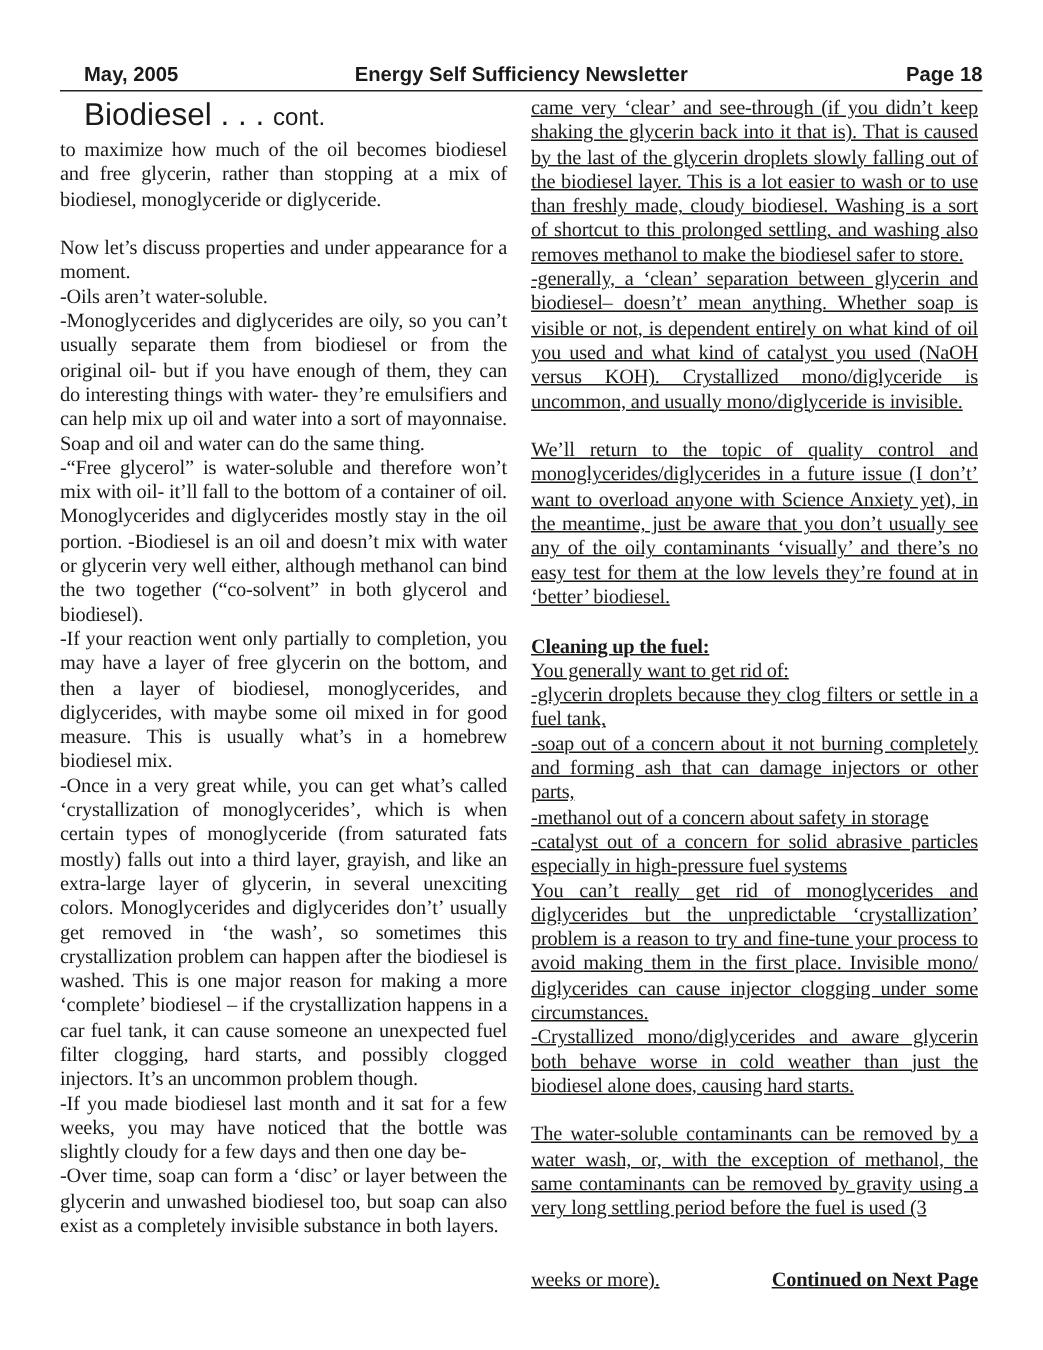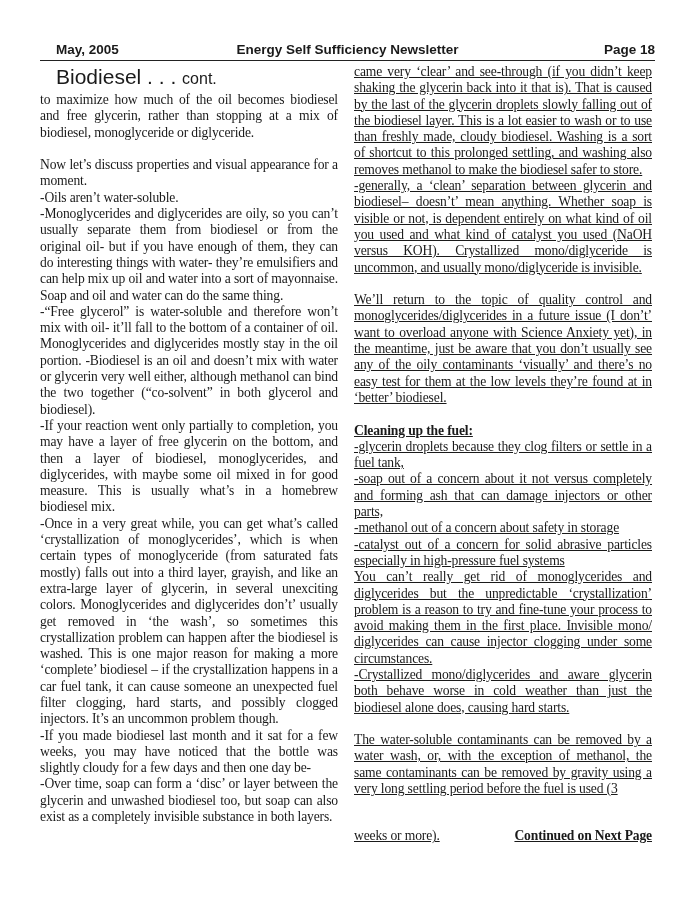--- a/index.html
+++ b/index.html
@@ -43,43 +43,44 @@
   </div>
 
   <div class="col left">
     <h1 class="title">
       <span>Biodiesel . . .</span>
       <span class="cont">cont.</span>
     </h1>
     <div id="left-paras">
         <p>to maximize how much of the oil becomes biodiesel and free glycerin, rather than stopping at a mix of biodiesel, monoglyceride or diglyceride.</p>
         <div class="gap"></div>
-        <p>Now let’s discuss properties and visual appearance for a moment.</p>
+        <p>Now let’s discuss properties and under appearance for a moment.</p>
         <p>-Oils aren’t water-soluble.</p>
         <p>-Monoglycerides and diglycerides are oily, so you can’t usually separate them from biodiesel or from the original oil- but if you have enough of them, they can do interesting things with water- they’re emulsifiers and can help mix up oil and water into a sort of mayonnaise. Soap and oil and water can do the same thing.</p>
         <p>-“Free glycerol” is water-soluble and therefore won’t mix with oil- it’ll fall to the bottom of a container of oil. Monoglycerides and diglycerides mostly stay in the oil portion. -Biodiesel is an oil and doesn’t mix with water or glycerin very well either, although methanol can bind the two together (“co-solvent” in both glycerol and biodiesel).</p>
         <p>-If your reaction went only partially to completion, you may have a layer of free glycerin on the bottom, and then a layer of biodiesel, monoglycerides, and diglycerides, with maybe some oil mixed in for good measure. This is usually what’s in a homebrew biodiesel mix.</p>
         <p>-Once in a very great while, you can get what’s called ‘crystallization of monoglycerides’, which is when certain types of monoglyceride (from saturated fats mostly) falls out into a third layer, grayish, and like an extra-large layer of glycerin, in several unexciting colors. Monoglycerides and diglycerides don’t’ usually get removed in ‘the wash’, so sometimes this crystallization problem can happen after the biodiesel is washed. This is one major reason for making a more ‘complete’ biodiesel – if the crystallization happens in a car fuel tank, it can cause someone an unexpected fuel filter clogging, hard starts, and possibly clogged injectors. It’s an uncommon problem though.</p>
         <p>-If you made biodiesel last month and it sat for a few weeks, you may have noticed that the bottle was slightly cloudy for a few days and then one day be-</p>
         <p>-Over time, soap can form a ‘disc’ or layer between the glycerin and unwashed biodiesel too, but soap can also exist as a completely invisible substance in both layers.</p>
       </div>
   </div>
 
   <div class="col right">
     <div id="right-paras">
         <p>came very ‘clear’ and see-through (if you didn’t keep shaking the glycerin back into it that is). That is caused by the last of the glycerin droplets slowly falling out of the biodiesel layer. This is a lot easier to wash or to use than freshly made, cloudy biodiesel. Washing is a sort of shortcut to this prolonged settling, and washing also removes methanol to make the biodiesel safer to store.</p>
         <p>-generally, a ‘clean’ separation between glycerin and biodiesel– doesn’t’ mean anything. Whether soap is visible or not, is dependent entirely on what kind of oil you used and what kind of catalyst you used (NaOH versus KOH). Crystallized mono/diglyceride is uncommon, and usually mono/diglyceride is invisible.</p>
         <div class="gap"></div>
         <p>We’ll return to the topic of quality control and monoglycerides/diglycerides in a future issue (I don’t’ want to overload anyone with Science Anxiety yet), in the meantime, just be aware that you don’t usually see any of the oily contaminants ‘visually’ and there’s no easy test for them at the low levels they’re found at in ‘better’ biodiesel.</p>
         <div class="gap"></div>
       </div>
     <p class="subhead">Cleaning up the fuel:</p>
     <div id="clean-paras">
+        <p>You generally want to get rid of:</p>
         <p>-glycerin droplets because they clog filters or settle in a fuel tank,</p>
-        <p>-soap out of a concern about it not versus completely and forming ash that can damage injectors or other parts,</p>
+        <p>-soap out of a concern about it not burning completely and forming ash that can damage injectors or other parts,</p>
         <p>-methanol out of a concern about safety in storage</p>
         <p>-catalyst out of a concern for solid abrasive particles especially in high-pressure fuel systems</p>
         <p>You can’t really get rid of monoglycerides and diglycerides but the unpredictable ‘crystallization’ problem is a reason to try and fine-tune your process to avoid making them in the first place. Invisible mono/ diglycerides can cause injector clogging under some circumstances.</p>
         <p>-Crystallized mono/diglycerides and aware glycerin both behave worse in cold weather than just the biodiesel alone does, causing hard starts.</p>
         <div class="gap"></div>
         <p>The water-soluble contaminants can be removed by a water wash, or, with the exception of methanol, the same contaminants can be removed by gravity using a very long settling period before the fuel is used (3</p>
       </div>
     <p class="last-line">
       <span>weeks or more).</span>
       <span class="cont-next">Continued on Next Page</span>

